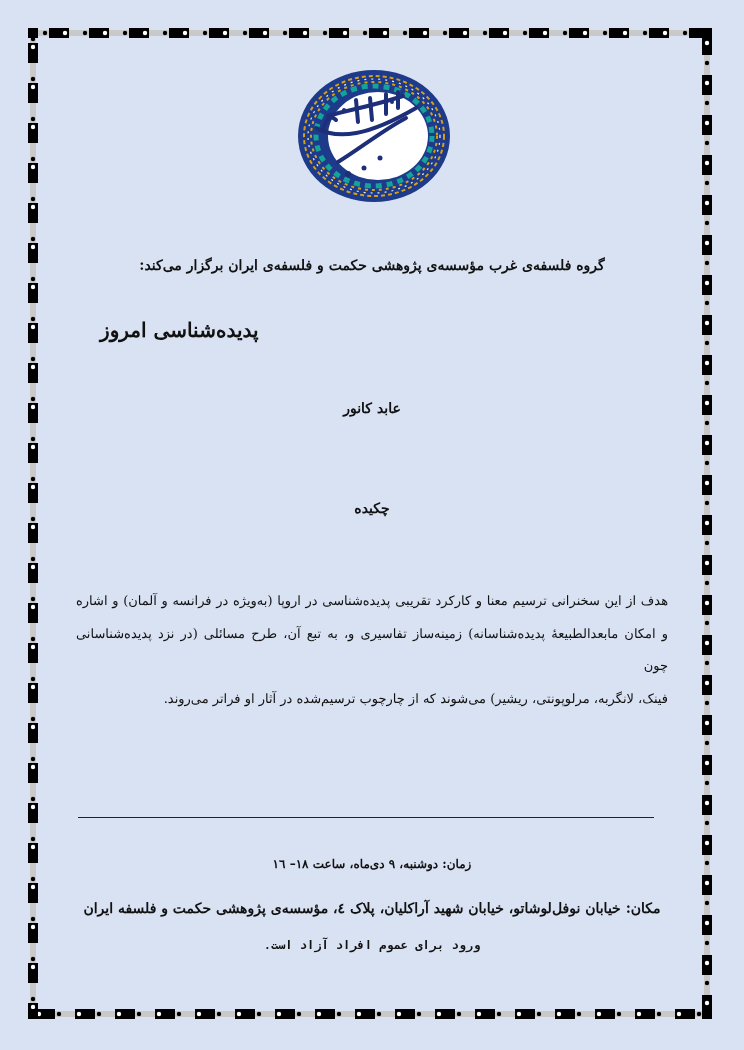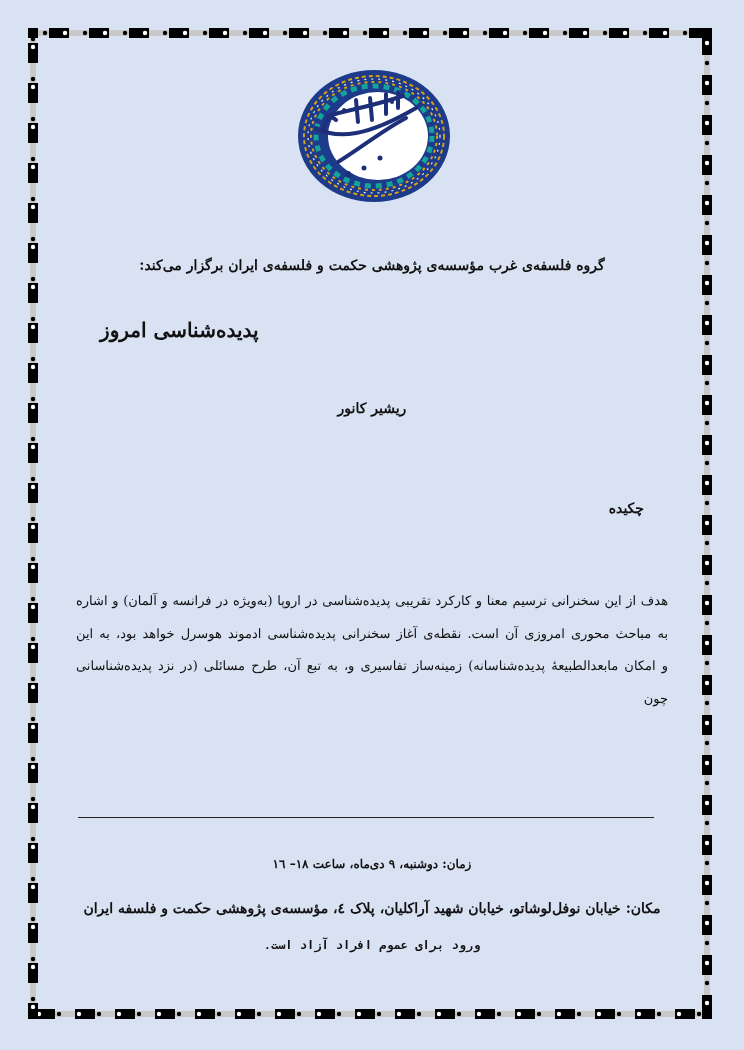--- a/index.html
+++ b/index.html
@@ -70,21 +70,21 @@
       text-align: center;
       font-size: 14px;
       font-weight: bold;
     }
     .abstract-heading {
       position: absolute;
       left: 100px;
       top: 500px;
       width: 544px;
       direction: rtl;
-      text-align: right;
+      text-align: center;
       font-size: 14px;
       font-weight: bold;
     }
     .abstract {
       position: absolute;
       left: 76px;
       top: 585px;
       width: 592px;
       direction: rtl;
       text-align: justify;
@@ -200,28 +200,28 @@
         <circle cx="46" cy="40" r="2"></circle>
         <circle cx="94" cy="32" r="2"></circle>
       </g>
     </svg>
   </div>
 
   <div class="intro">گروه فلسفه‌ی غرب مؤسسه‌ی پژوهشی حکمت و فلسفه‌ی ایران برگزار می‌کند:</div>
 
   <div class="title">پدیده‌شناسی امروز</div>
 
-  <div class="speaker">ریشیر کانور</div>
+  <div class="speaker">عابد کانور</div>
 
   <div class="abstract-heading">چکیده</div>
 
   <div class="abstract">
     <p style="text-align-last: justify;">هدف از این سخنرانی ترسیم معنا و کارکرد تقریبی پدیده‌شناسی در اروپا (به‌ویژه در فرانسه و آلمان) و اشاره</p>
-    <p style="text-align-last: justify;">به مباحث محوری امروزی آن است. نقطه‌ی آغاز سخنرانی پدیده‌شناسی ادموند هوسرل خواهد بود، به این</p>
     <p style="text-align-last: justify;">و امکان مابعدالطبیعهٔ پدیده‌شناسانه) زمینه‌ساز تفاسیری و، به تبع آن، طرح مسائلی (در نزد پدیده‌شناسانی چون</p>
+    <p>فینک، لانگربه، مرلوپونتی، ریشیر) می‌شوند که از چارچوب ترسیم‌شده در آثار او فراتر می‌روند.</p>
   </div>
 
   <div class="divider"></div>
 
   <div class="info time">زمان: دوشنبه، ۹ دی‌ماه، ساعت  ۱۸– ۱٦</div>
   <div class="info place">مکان: خیابان نوفل‌لوشاتو، خیابان شهید آراکلیان، پلاک ٤، مؤسسه‌ی پژوهشی حکمت و فلسفه ایران</div>
   <div class="info entry">ورود برای عموم افراد آزاد است.</div>
 
 </div>
 

